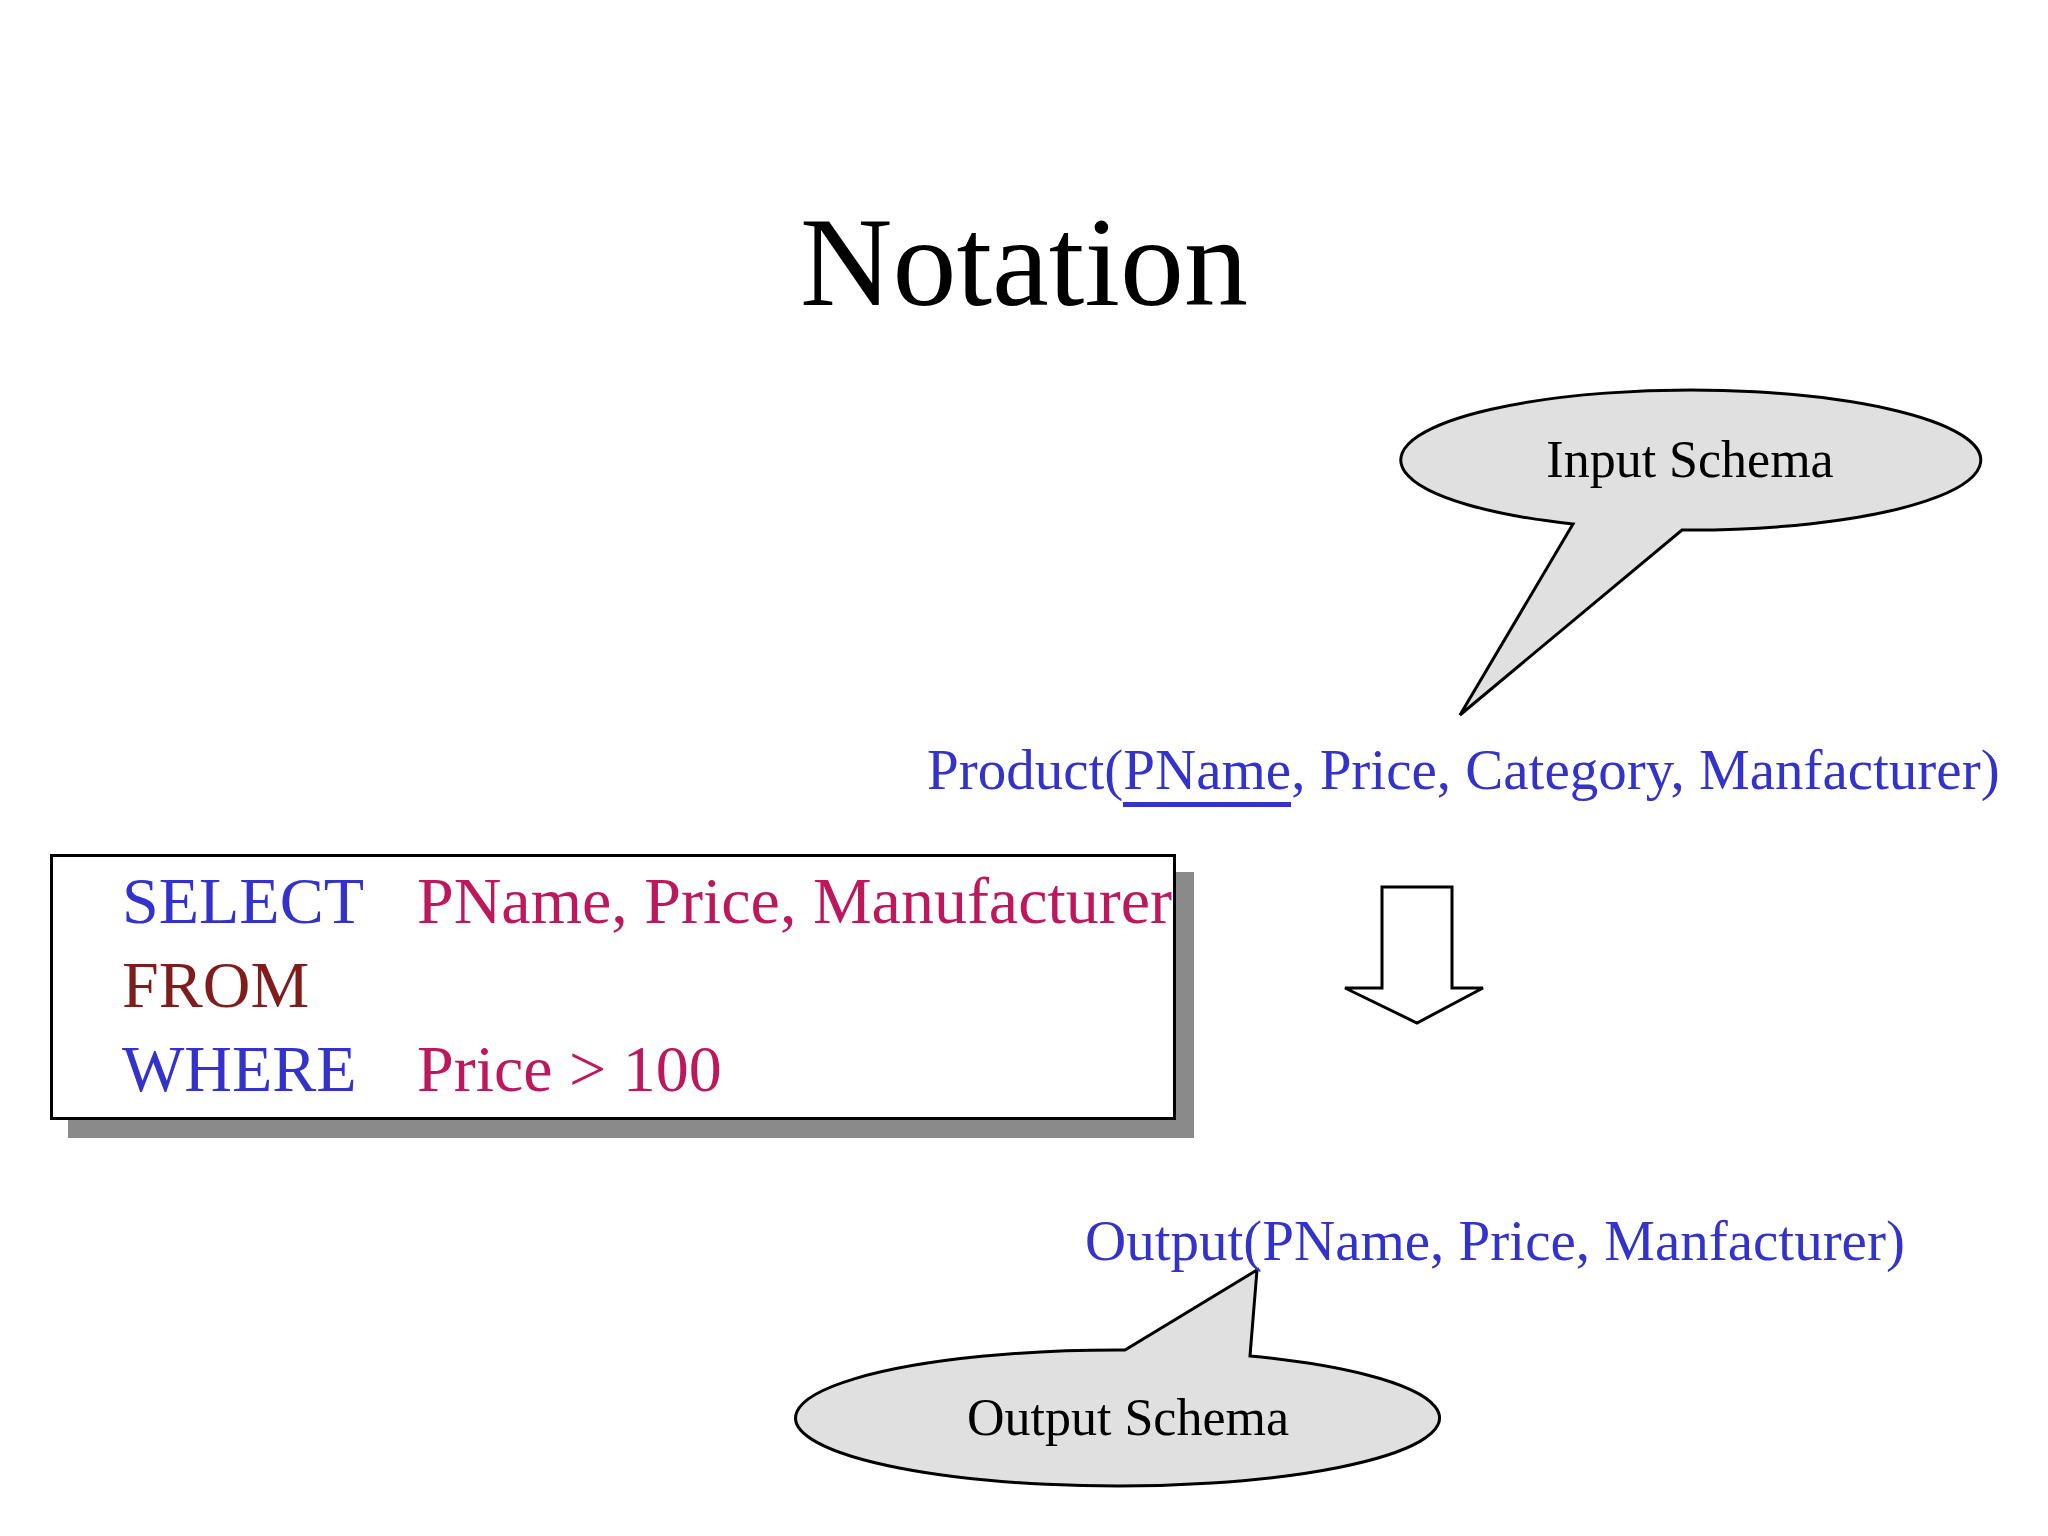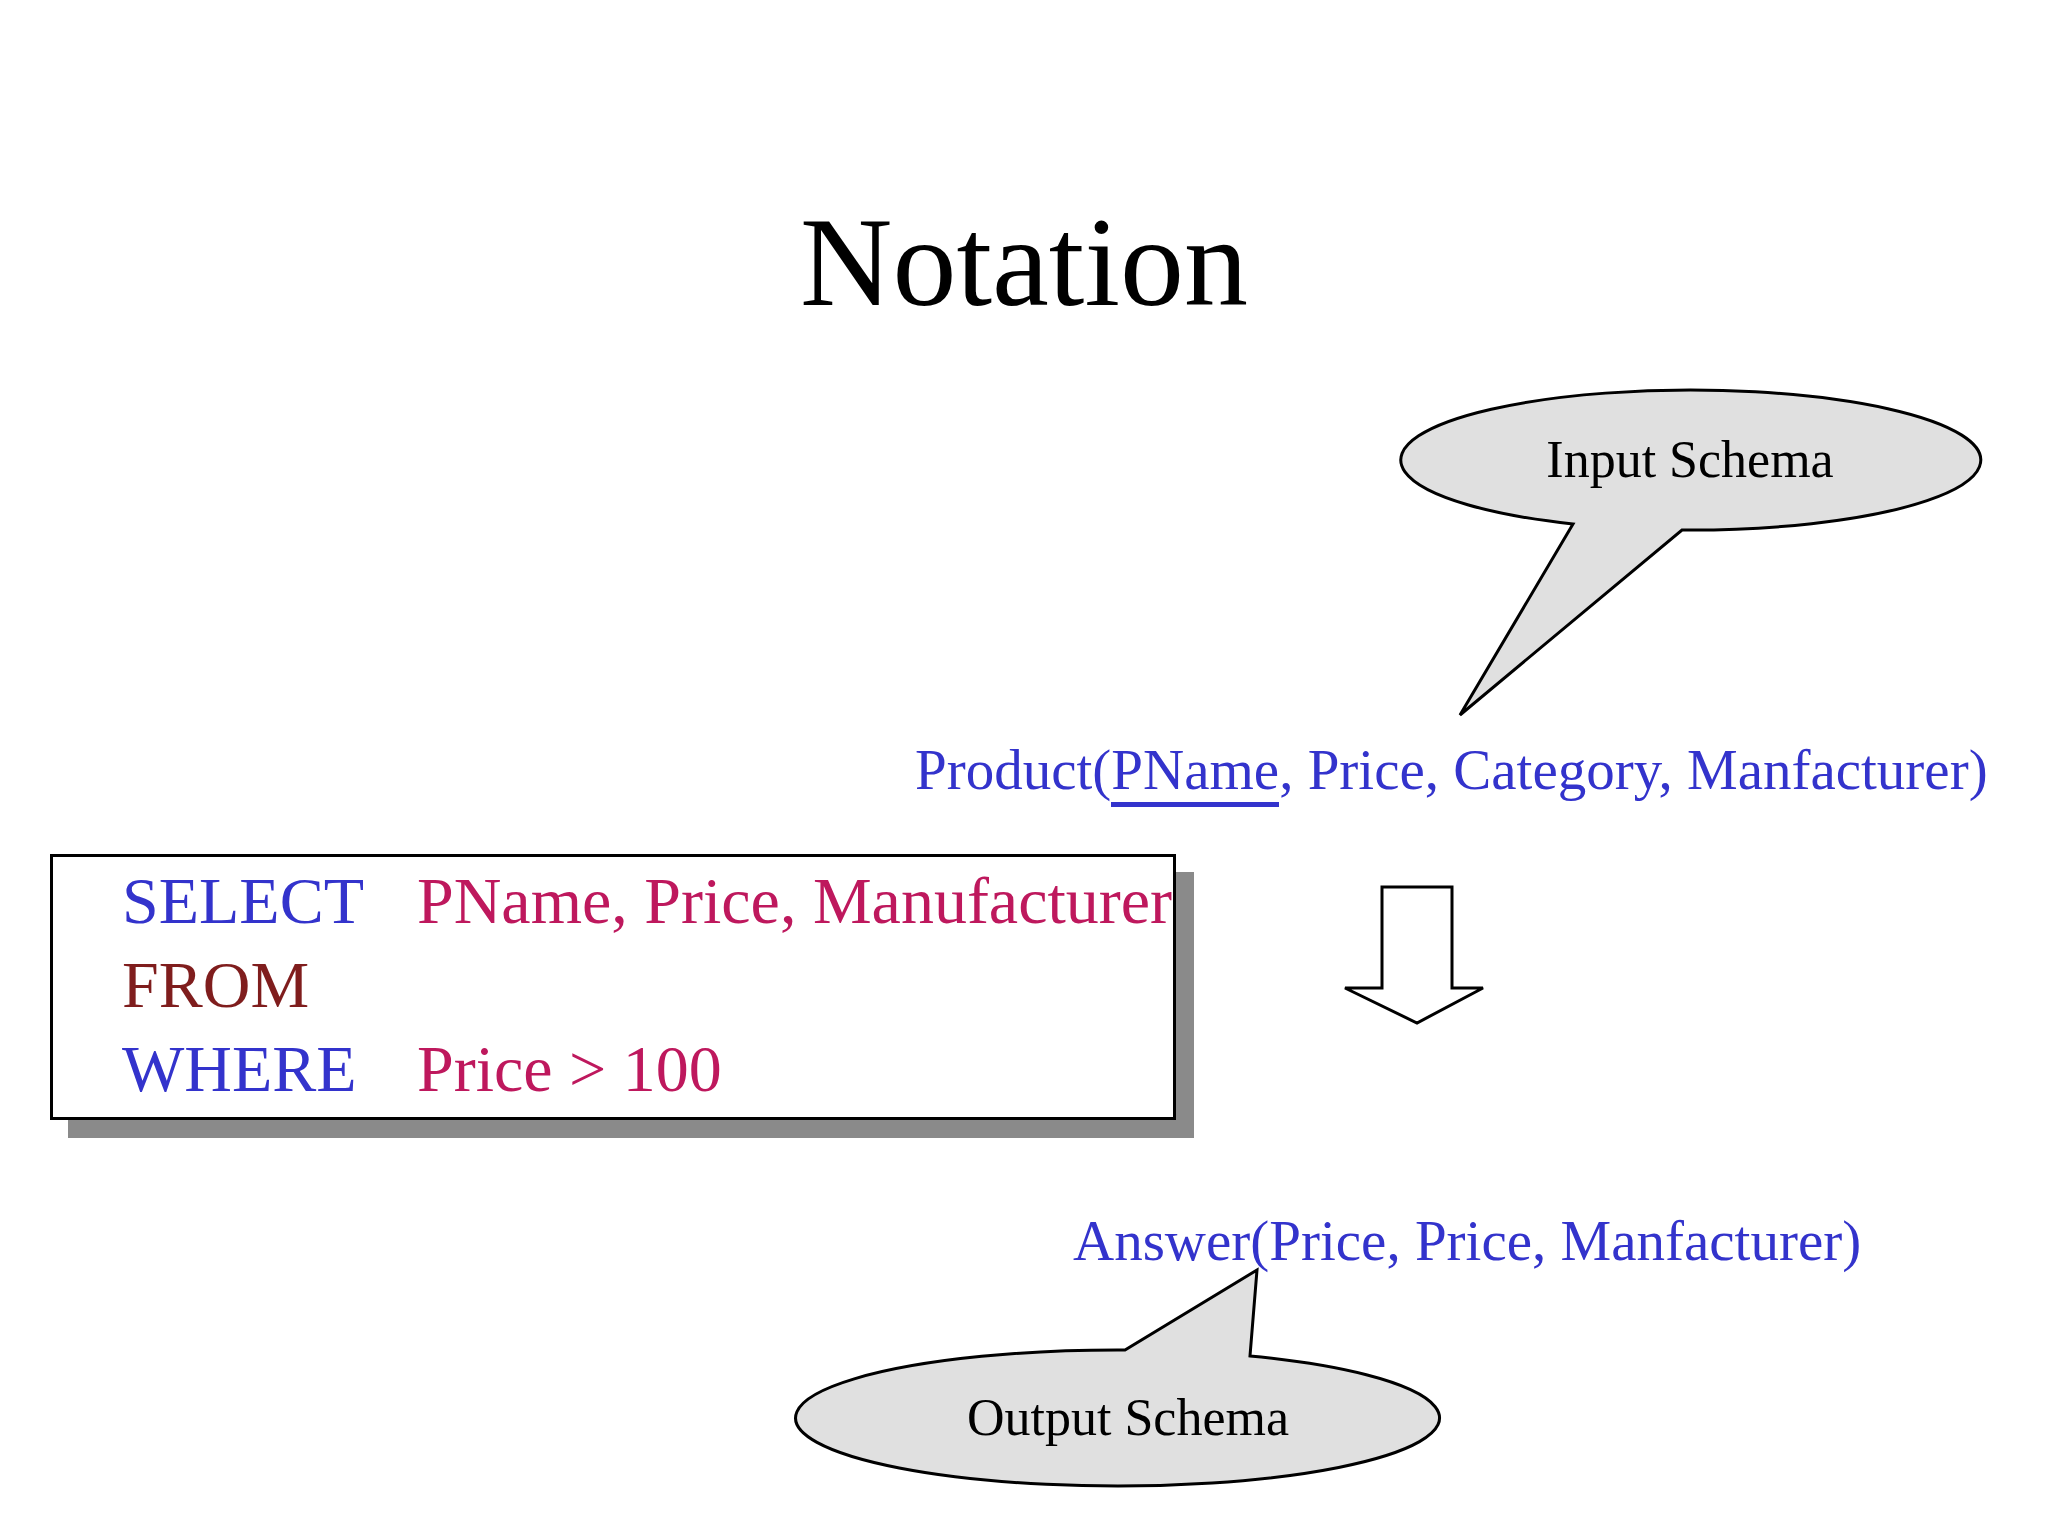--- a/index.html
+++ b/index.html
@@ -36,20 +36,21 @@
     z-index: 2;
   }
   .input-label  { left: 1400px; top: 430px;  width: 580px; }
   .output-label { left: 804px;  top: 1388px; width: 648px; }
   .schema-line {
     position: absolute;
     font-size: 57px;
     line-height: 1;
     white-space: nowrap;
     z-index: 2;
+    margin-left: 12px;
   }
   .product-line { left: 915px;  top: 741px;  }
   .answer-line  { left: 1073px; top: 1212px; }
   .underlined {
     border-bottom: 5px solid currentColor;
     padding-bottom: 1px;
   }
   .sql-box {
     position: absolute;
     left: 50px; top: 854px;
@@ -100,17 +101,17 @@
     </div>
     <div class="sql-row">
       <span class="sql-keyword" style="color: #7f1d1d;">FROM</span>
     </div>
     <div class="sql-row">
       <span class="sql-keyword" style="color: rgb(51, 51, 204);">WHERE</span>
       <span class="sql-rest">Price &gt; 100</span>
     </div>
   </div>
 
-  <div class="schema-line answer-line" style="color: rgb(51, 51, 204);">Answer(Price, Price, Manfacturer)</div>
+  <div class="schema-line answer-line" style="color: rgb(51, 51, 204);">Output(PName, Price, Manfacturer)</div>
 
   <div class="callout-label output-label">Output Schema</div>
 
 </div>
 
 </body></html>

